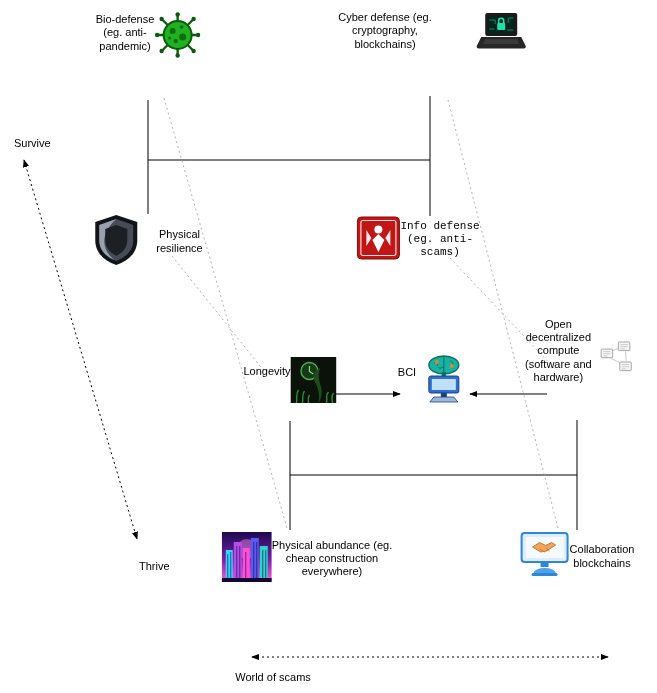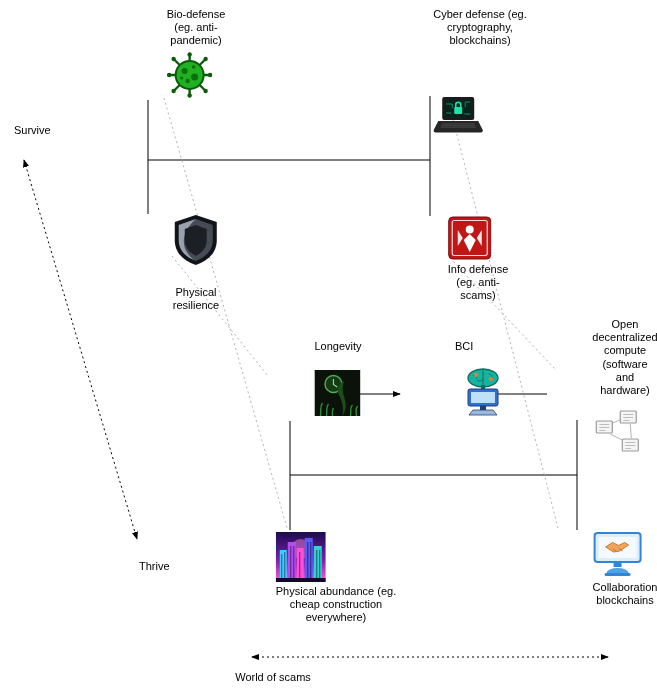--- a/index.html
+++ b/index.html
@@ -2,21 +2,21 @@
 <html><head>
 <meta charset="utf-8">
 <style>
   html,body { margin:0; padding:0; background:#ffffff; }
   .canvas {
     position:relative; width:657px; height:693px; background:#ffffff;
     font-family:"Liberation Sans", sans-serif; font-size:11px; color:#000;
     overflow:hidden;
   }
   svg.wires { position:absolute; left:0; top:0; }
-  .node { position:absolute; display:flex; flex-direction:column; align-items:flex-start; transform:translateX(-50%);margin-left:48px; }
+  .node { position:absolute; display:flex; flex-direction:row; align-items:center; transform:translateX(-50%); }
   .label { white-space:pre-line; text-align:center; line-height:1.2; }
   .axis-label { position:absolute; white-space:nowrap; }
   .centered { transform:translateX(-50%); }
   .icon { display:block; }
   .gap4  { margin-top:4px; }
   .gap3  { margin-top:3px; }
   .gap12 { margin-top:12px; }
   .gap15 { margin-top:15px; }
   .gap17 { margin-top:17px; }
 </style>
@@ -114,21 +114,21 @@
     <svg class="icon" width="46" height="52" viewBox="0 0 46 52">
       <path d="M23,1 L44,8 V26 C44,39 35,47 23,51 C11,47 2,39 2,26 V8 Z" fill="#111418"></path>
       <path d="M23,5 L40,11 V26 C40,36.5 33,43 23,47 C13,43 6,36.5 6,26 V11 Z" fill="#454c56"></path>
       <path d="M23,5 C15,12 11,20 11,27 C11,35 15,41 21,46 C13,42.5 6,36.5 6,26 V11 Z" fill="#99a1ac"></path>
       <path d="M23,11 L34,15 V26 C34,33.5 29.5,38.8 23,41.8 C16.5,38.8 12,33.5 12,26 V15 Z" fill="#1c2025"></path>
     </svg>
     <div class="label gap3">Physical
 resilience</div>
   </div>
 
-  <div class="node" style="left:430px; top:216px;">
+  <div class="node" style="left:418px; top:216px;font-family:Liberation Mono, monospace;">
     <svg class="icon" width="44" height="44" viewBox="0 0 44 44">
       <rect x="1" y="1" width="42" height="42" rx="4" fill="#c01616" stroke="#7e0d0d"></rect>
       <rect x="4.5" y="4.5" width="35" height="35" rx="2" fill="none" stroke="#ffffff" stroke-width="1.2" opacity="0.85"></rect>
       <g fill="#ffffff">
         <circle cx="22" cy="13.5" r="4"></circle>
         <path d="M22,18 l6,6 -6,12 -6,-12 z"></path>
         <path d="M10,14 l5,8 -5,8 z" opacity="0.9"></path>
         <path d="M34,14 l-5,8 5,8 z" opacity="0.9"></path>
       </g>
     </svg>
@@ -190,21 +190,21 @@
       <circle cx="21" cy="7" r="2" fill="#e8842e"></circle>
       <circle cx="36" cy="11" r="2" fill="#e8842e"></circle>
       <rect x="26" y="17" width="4" height="4" fill="#0b6e62"></rect>
       <rect x="13" y="21" width="30" height="17" rx="2" fill="#2f6fd0" stroke="#1c3f7e"></rect>
       <rect x="16" y="24" width="24" height="11" fill="#bfe0f7"></rect>
       <path d="M18,42 h20 l4,5 h-28 z" fill="#9db9d8" stroke="#1c3f7e" stroke-width="0.8"></path>
       <path d="M25,38 h6 v4 h-6 z" fill="#1c3f7e"></path>
     </svg>
   </div>
 
-  <div class="node" style="left:288px; top:532px;">
+  <div class="node" style="left:307px; top:532px;">
     <svg class="icon" width="50" height="50" viewBox="0 0 50 50">
       <defs>
         <linearGradient id="absky" x1="0" y1="0" x2="0" y2="1">
           <stop offset="0" stop-color="#1b0b4e"></stop>
           <stop offset="0.55" stop-color="#7a1fa8"></stop>
           <stop offset="1" stop-color="#ff5fd2"></stop>
         </linearGradient>
       </defs>
       <rect width="50" height="50" fill="url(#absky)"></rect>
       <circle cx="25" cy="17" r="10" fill="#ff8fe0" opacity="0.45"></circle>
@@ -230,18 +230,18 @@
       <path d="M13,15 l7,-4.5 6,3 6,-3 4,2.5 -9,6 -6,1 z" fill="#f2a45c" stroke="#c97a2e" stroke-width="1"></path>
       <path d="M20,17 l5,3 M26,16 l4,3" stroke="#c97a2e" stroke-width="1" fill="none"></path>
       <rect x="21" y="30" width="8" height="5" fill="#2f86d6"></rect>
       <path d="M14,41 a11,5 0 0 1 22,0 z" fill="#4ea3e8"></path>
       <rect x="12" y="41" width="26" height="3" rx="1.5" fill="#2f86d6"></rect>
     </svg>
     <div class="label gap3">Collaboration
 blockchains</div>
   </div>
 
-  <div class="axis-label" style="left:14px; top:124px;">Survive</div>
+  <div class="axis-label" style="left:14px; top:137px;">Survive</div>
   <div class="axis-label" style="left:139px; top:560px;">Thrive</div>
   <div class="axis-label centered" style="left:273px; top:671px;">World of scams</div>
   <div class="axis-label centered" style="left:599px; top:699px;">World of bits</div>
 
 </div>
 
 </body></html>

